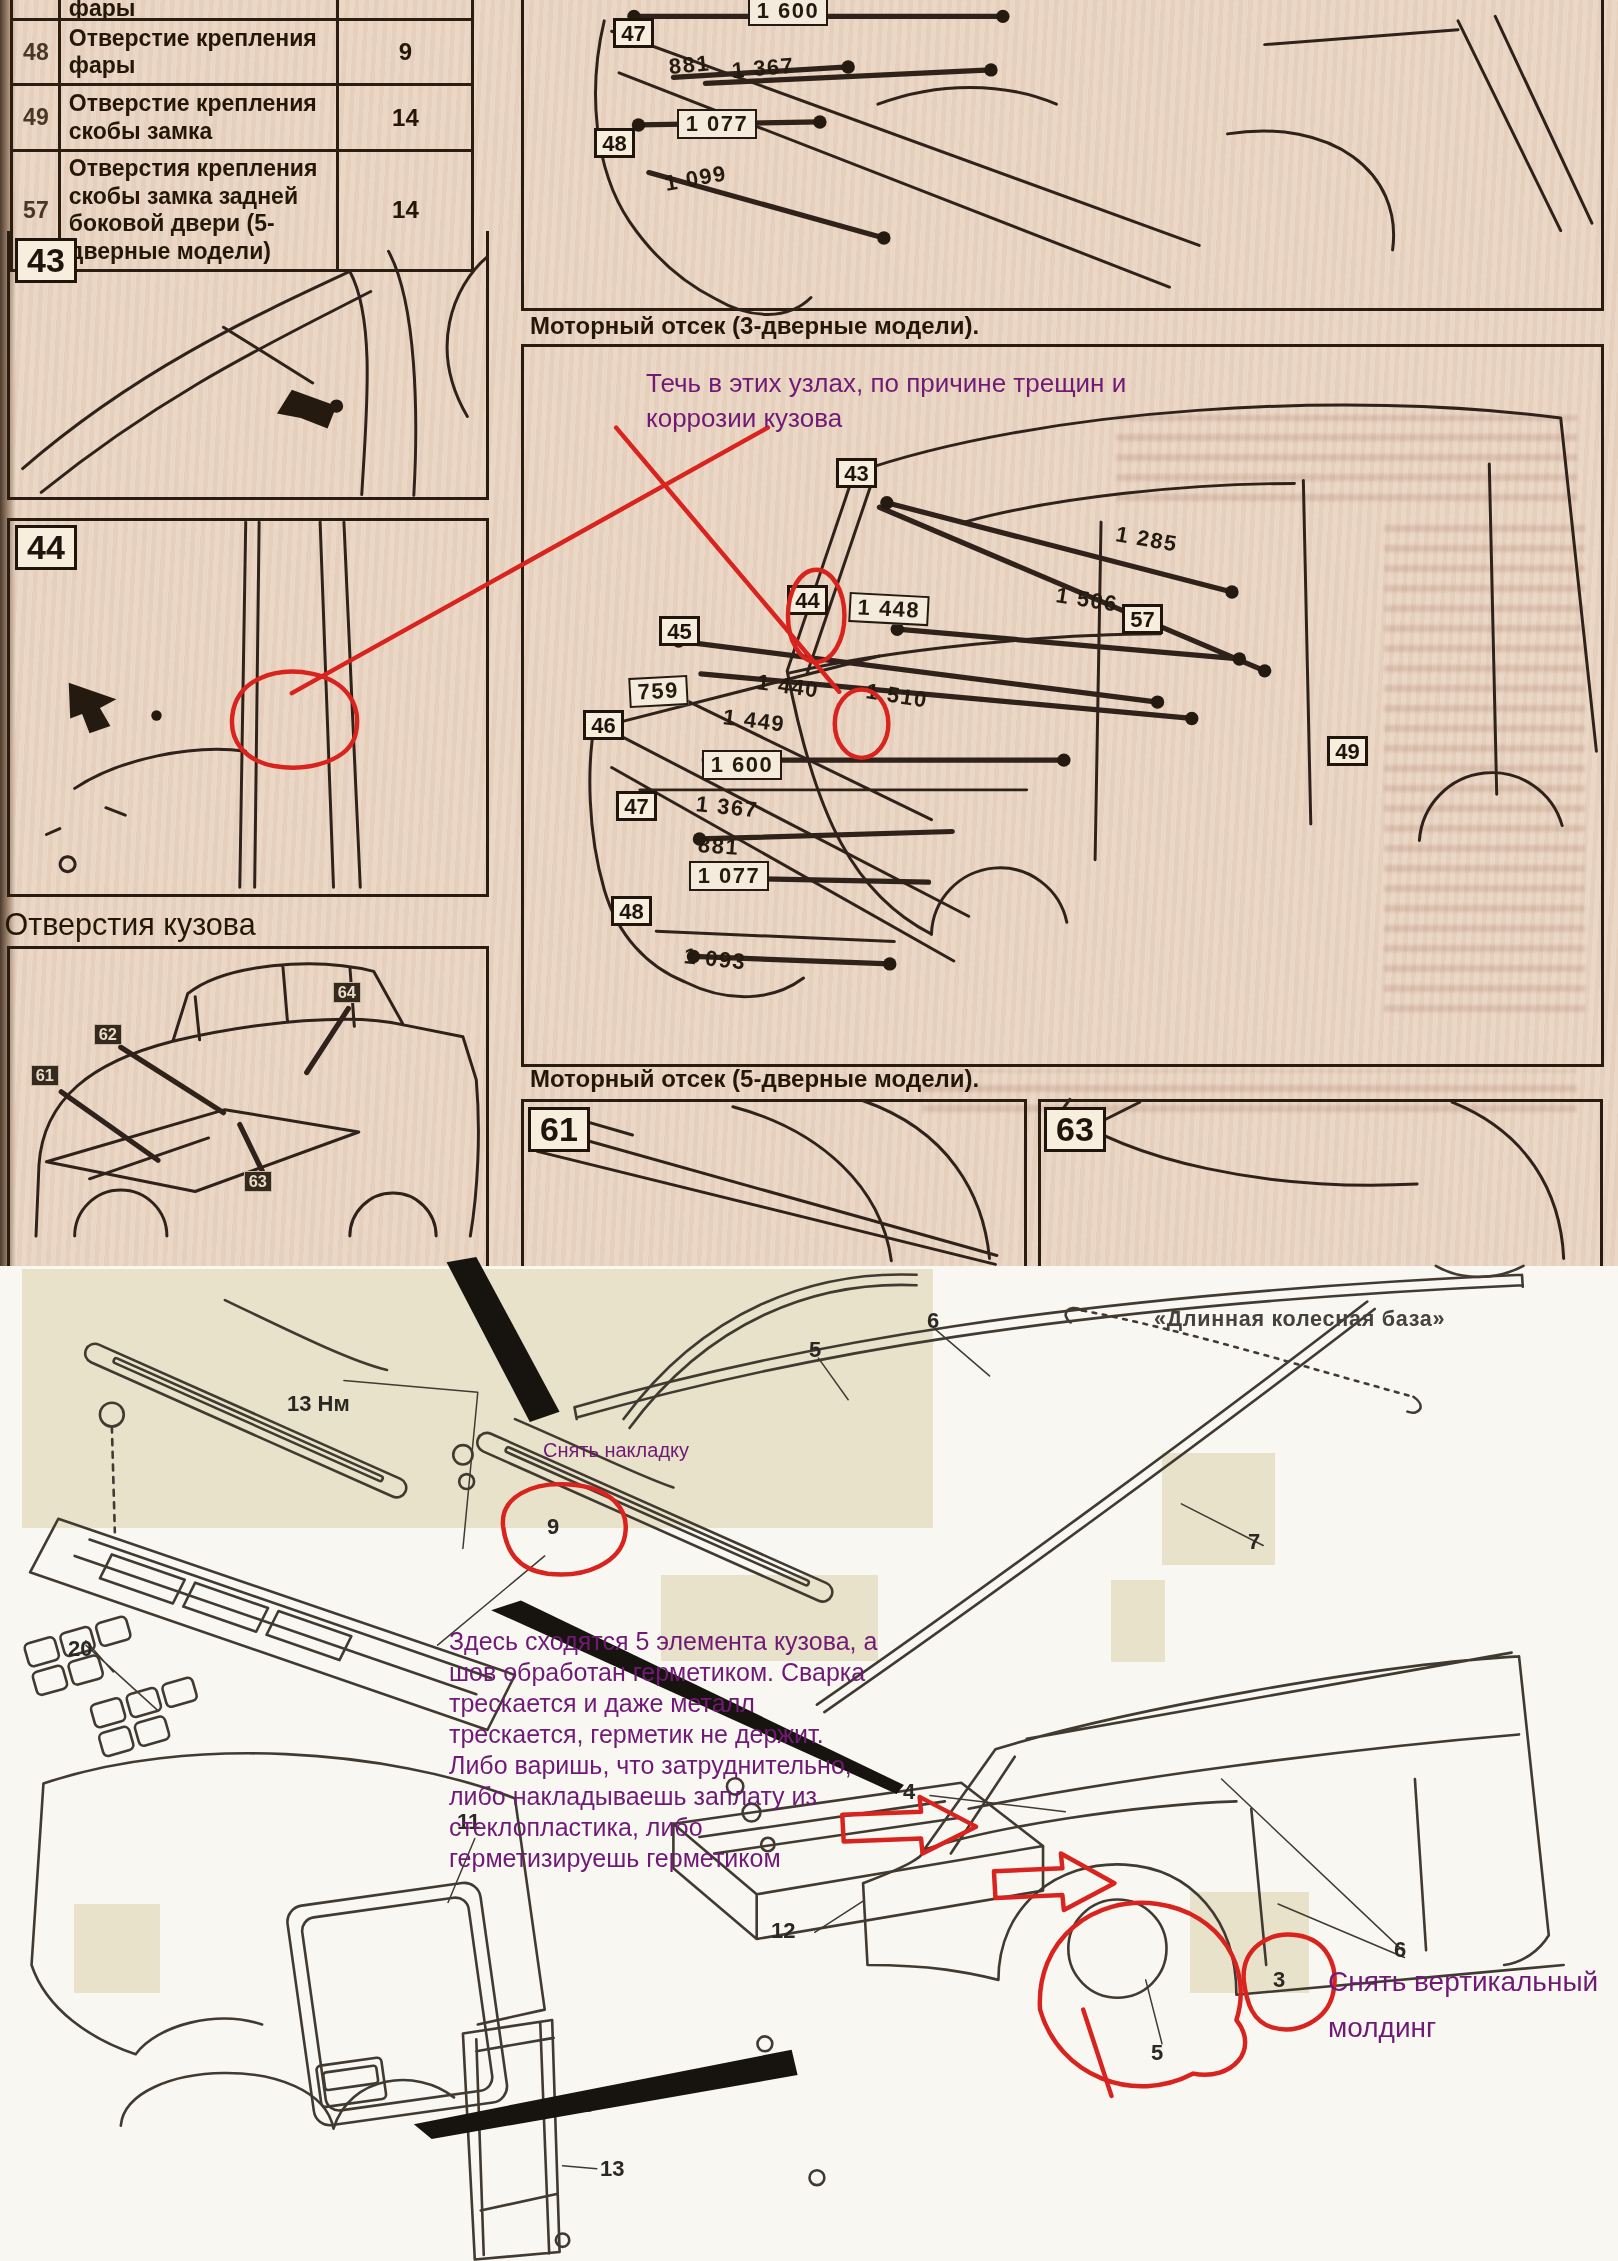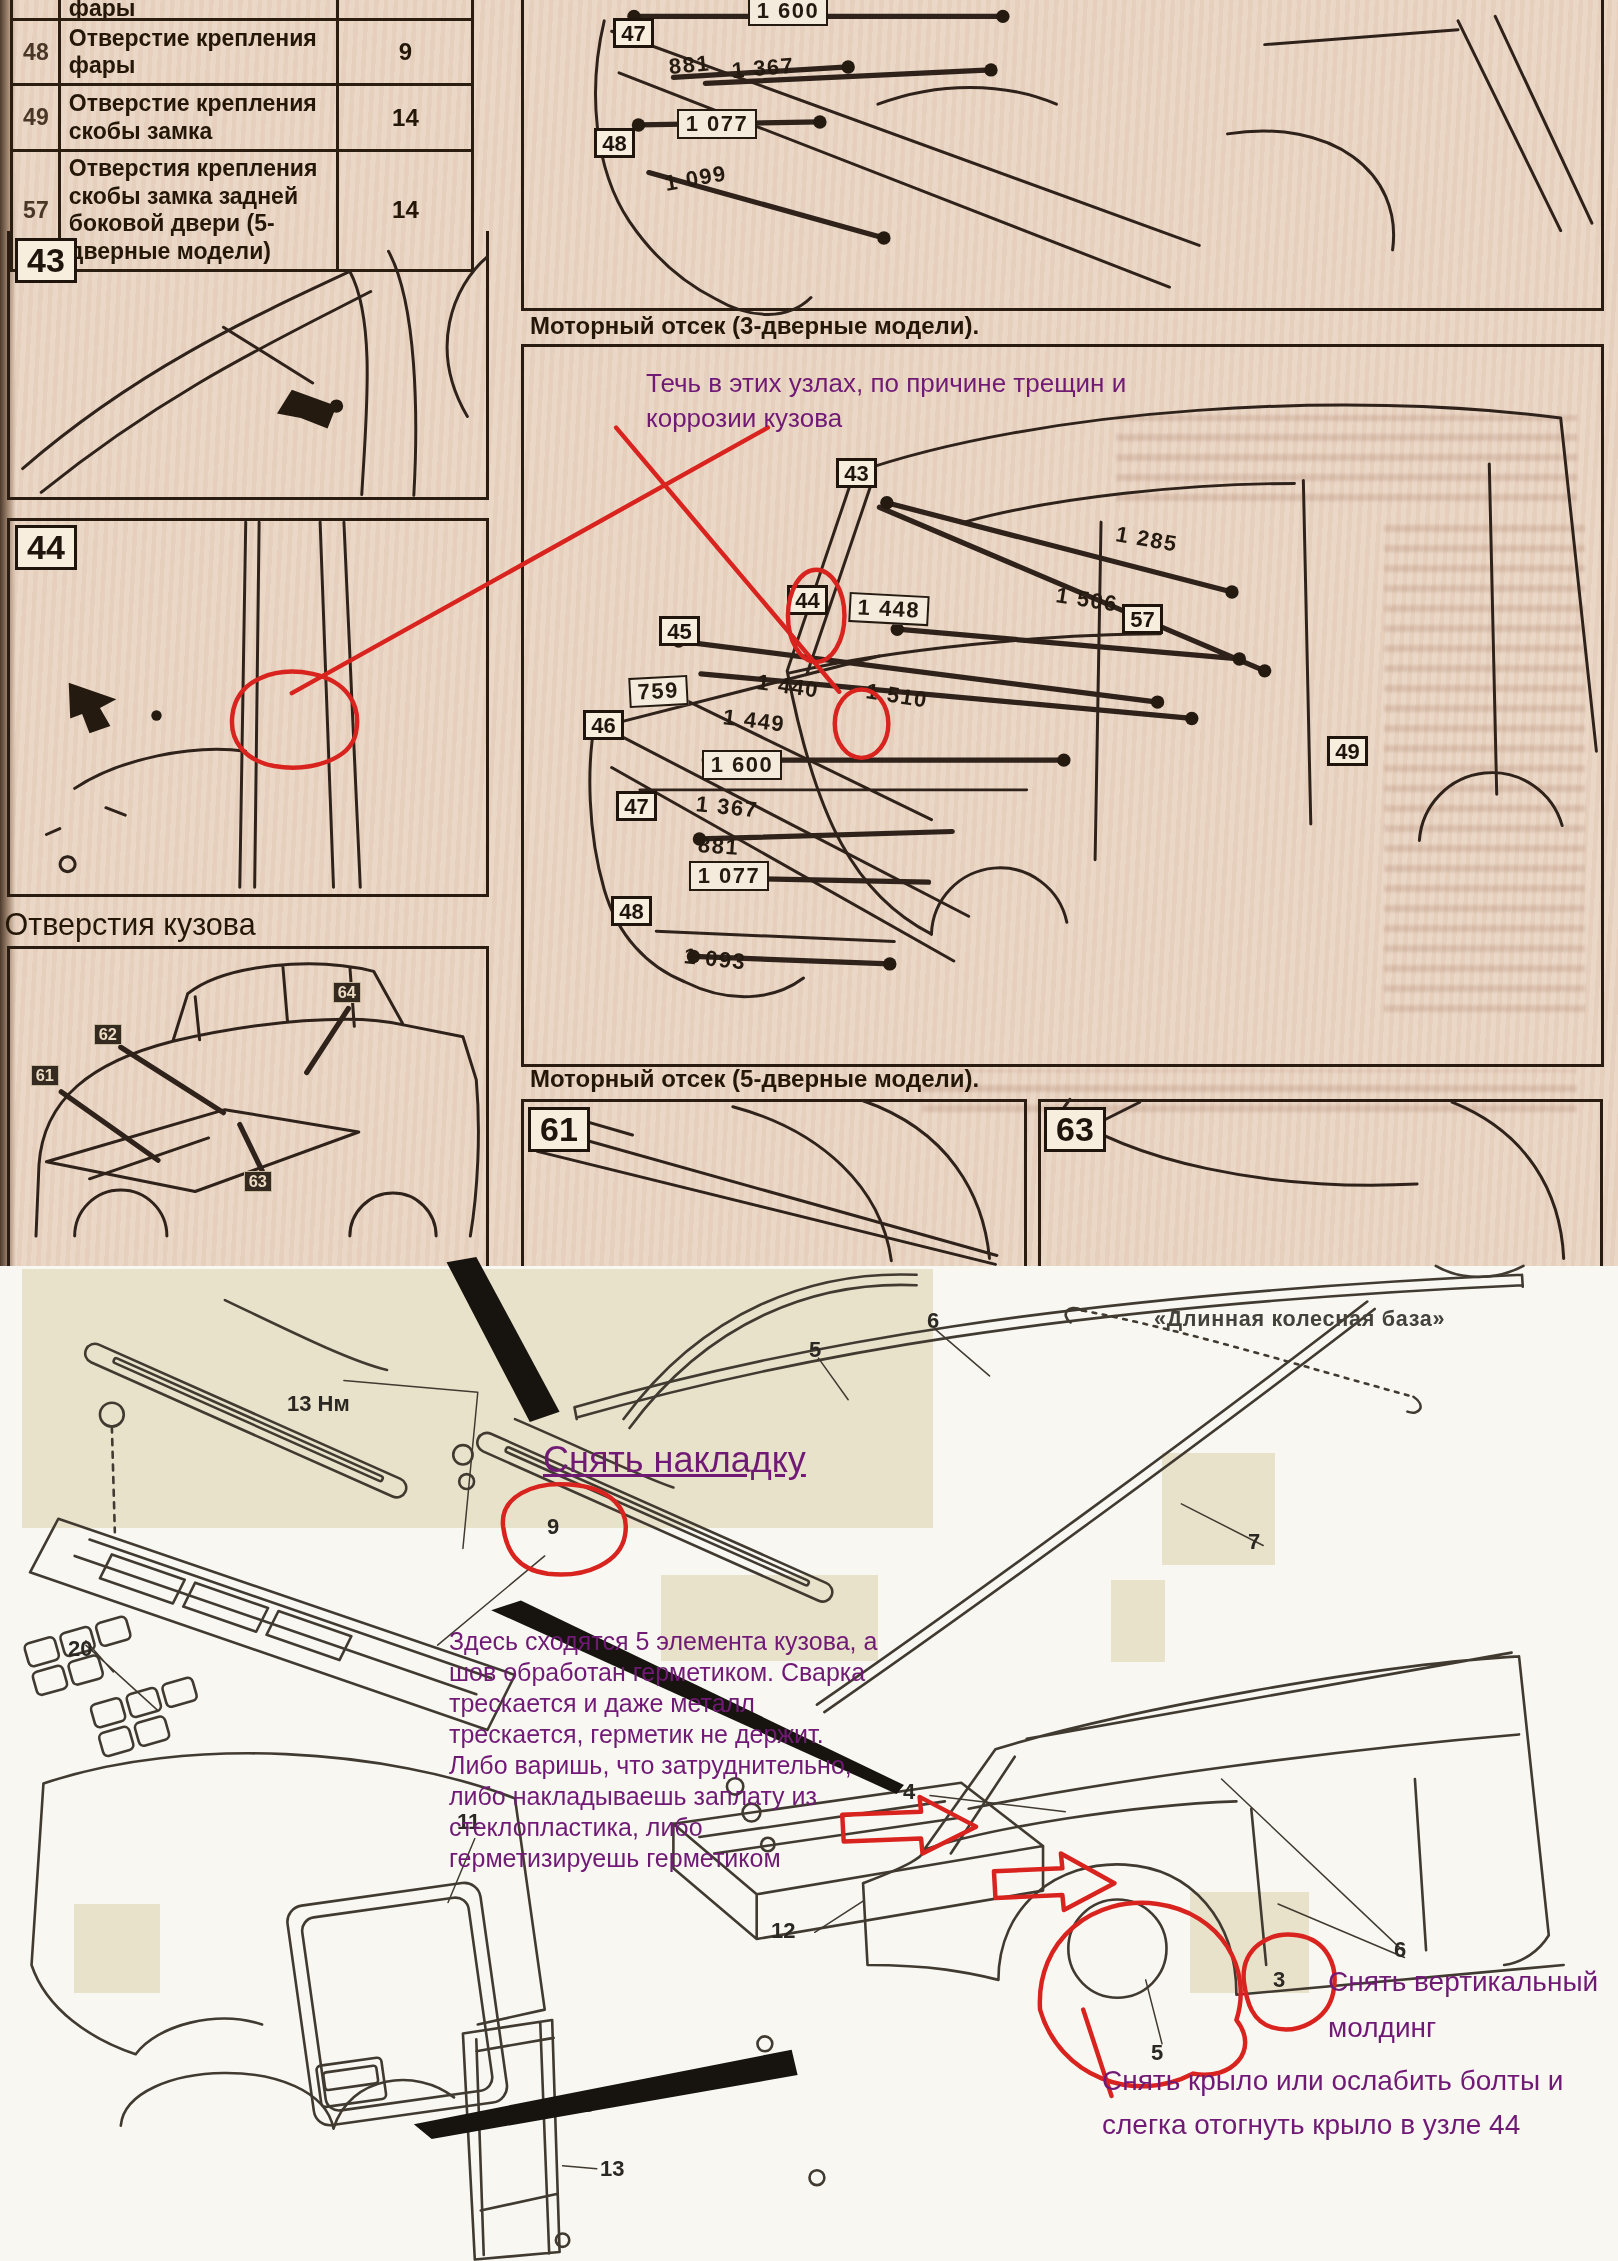--- a/index.html
+++ b/index.html
@@ -40,21 +40,21 @@
   .dim{font-size:22px;font-weight:700;color:#241a10;letter-spacing:1.5px;}
   .dimbox{font-size:22px;font-weight:700;color:#241a10;letter-spacing:1.5px;
           background:#f5ebdc;border:2.2px solid #241a10;padding:0 6.7px;}
   .part{font-size:22px;font-weight:700;color:#2b2722;}
   .wheelbase{font-size:21.6px;font-weight:600;color:#45423b;letter-spacing:0.7px;}
   .caption{position:absolute;font-size:24px;font-weight:800;color:#241708;}
   .heading{position:absolute;font-size:30.5px;font-weight:400;color:#241708;}
   .prelined{white-space:pre-line;}
   .rednote{position:absolute;color:#701a75;font-weight:400;}
   .red-leak{font-size:26px;line-height:35px;}
-  .red-trim{font-size:36px;text-decoration:underline;}
+  .red-trim{font-size:20px;}
   .red-seam{font-size:25px;line-height:31px;}
   .red-mold{font-size:28px;line-height:46px;}
   .red-fender{font-size:28px;line-height:44px;}
   
   svg.art{position:absolute;left:0;top:0;pointer-events:none;}
   #ink-top path,#ink-top circle,#ink-top rect{stroke:#2e221a;stroke-width:4;fill:none;
       stroke-linecap:round;stroke-linejoin:round;}
   #ink-top .thick{stroke-width:7;}
   #ink-top .dot{fill:#241a10;stroke:none;}
   #ink-top .fillblk{fill:#241a10;stroke:none;}
@@ -333,17 +333,15 @@
   <div class="rednote red-seam prelined" style="left:449px;top:1626px;z-index:41">Здесь сходятся 5 элемента кузова, а
 шов обработан герметиком. Сварка
 трескается и даже металл
 трескается, герметик не держит.
 Либо варишь, что затруднительно,
 либо накладываешь заплату из
 стеклопластика, либо
 герметизируешь герметиком</div>
   <div class="rednote red-mold prelined" style="left:1328px;top:1959px;z-index:41">Снять вертикальный
 молдинг</div>
-  <div class="rednote red-fender prelined" style="left:1102px;top:2059px;z-index:41">Снять крыло или ослабить болты и
-слегка отогнуть крыло в узле 44</div>
 
 </div>
 
 
 </body></html>

